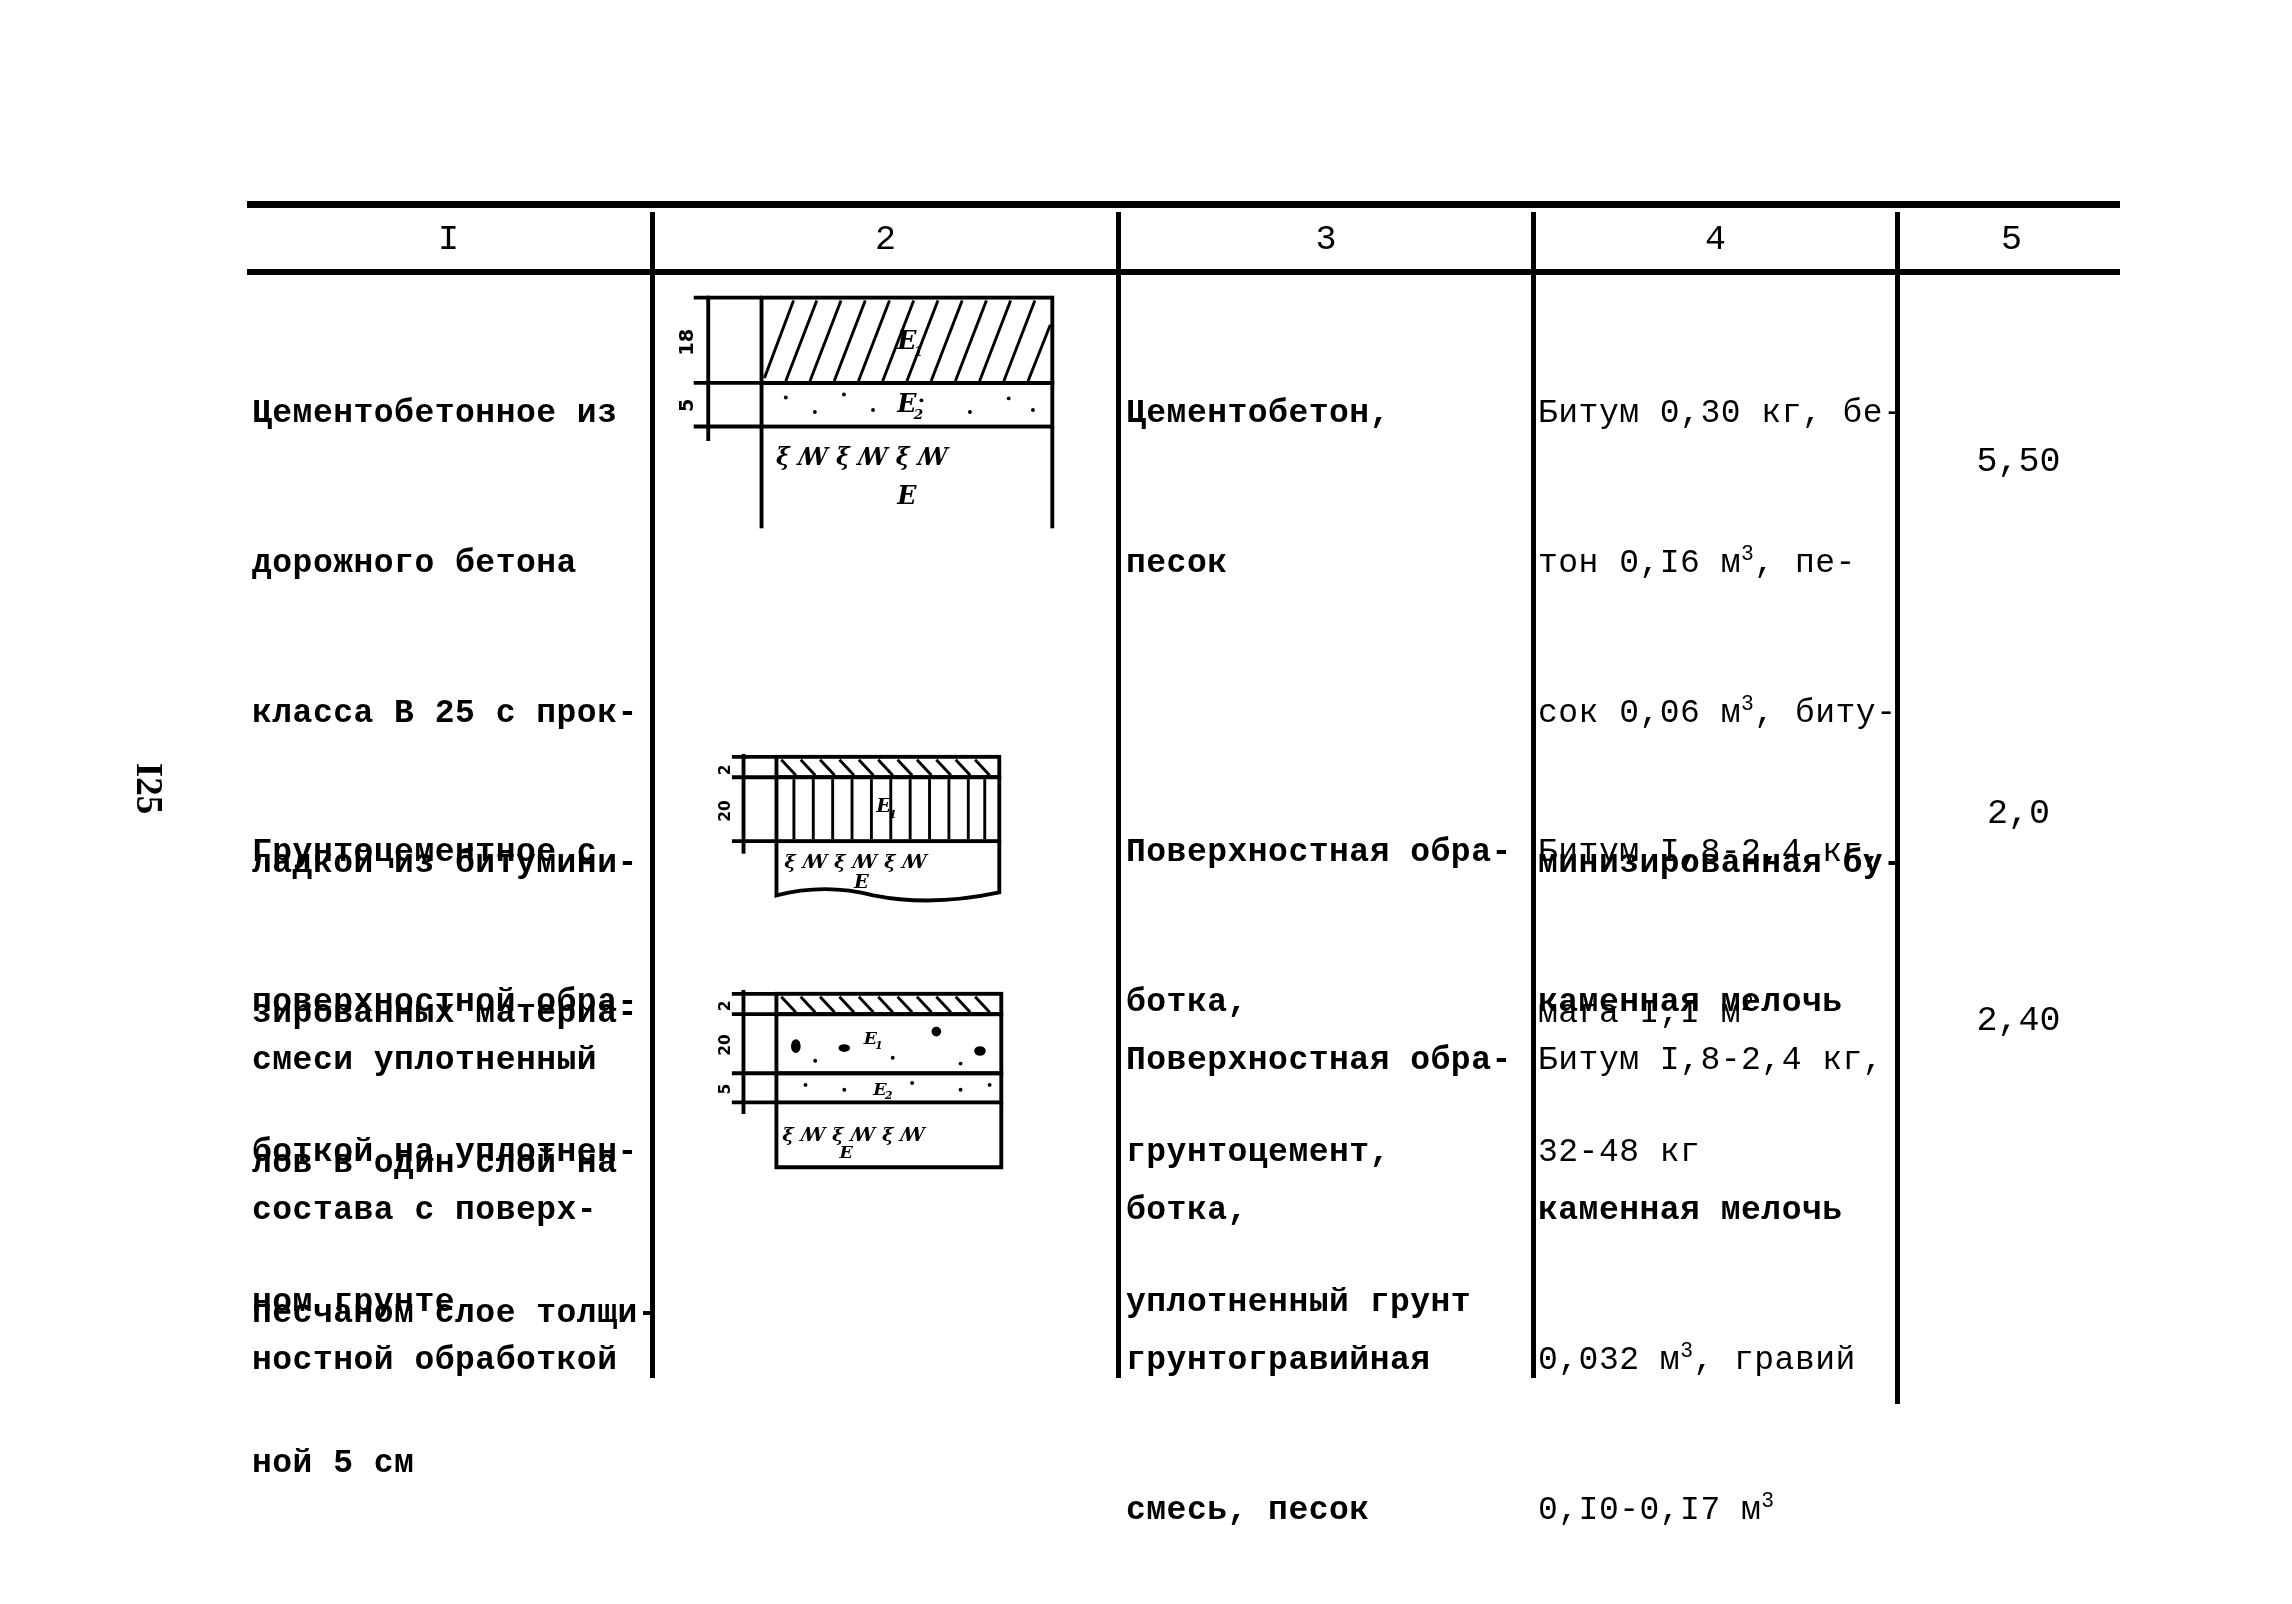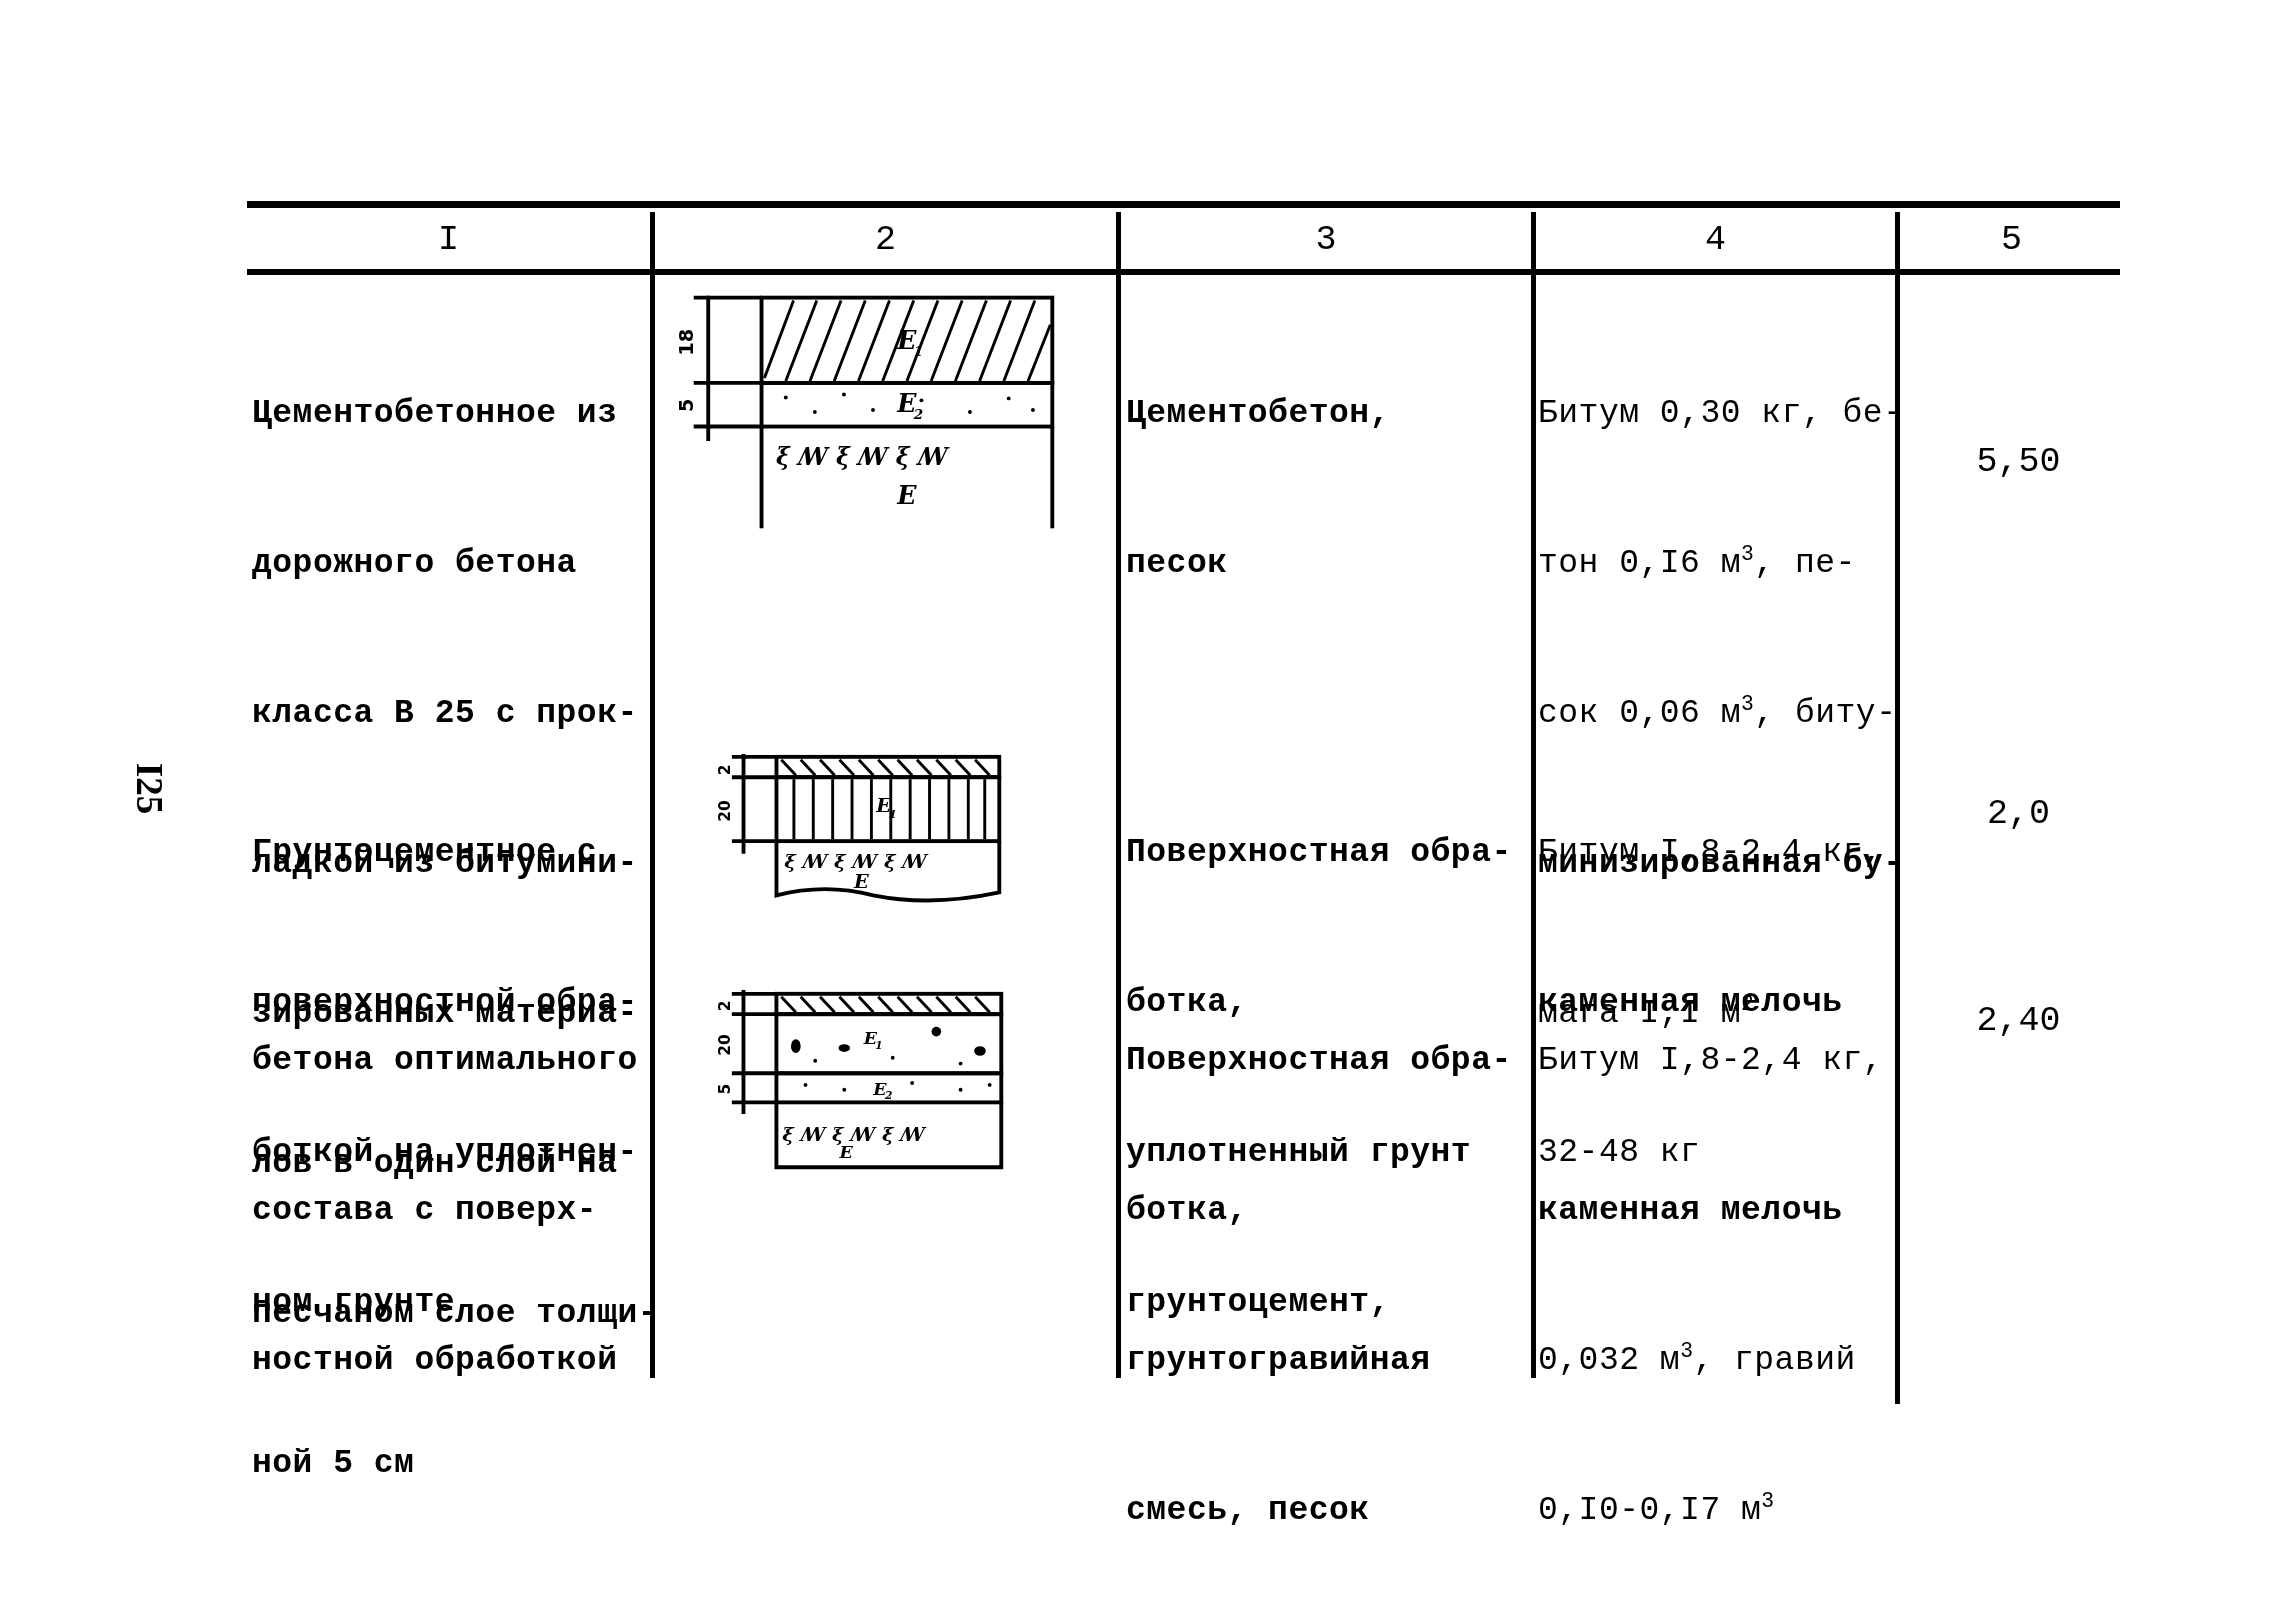--- a/index.html
+++ b/index.html
@@ -160,34 +160,34 @@
   </g>
   <g font-family="DejaVu Sans, sans-serif" font-weight="bold" font-size="16" fill="#000">
     <text transform="translate(12,24) rotate(-90)">2</text>
     <text transform="translate(12,72) rotate(-90)">20</text>
   </g>
 </svg>
 
 <div class="cell" style="left:1126px;top:728px;">
   <div>Поверхностная обра-</div>
   <div>ботка,</div>
+  <div>грунтоцемент,</div>
   <div>уплотненный грунт</div>
-  <div>грунтоцемент,</div>
 </div>
 
 <div class="cell light" style="left:1538px;top:728px;">
   <div><span>Битум I,8-2,4 кг,</span></div>
   <div style="font-weight:bold"><span>каменная мелочь</span></div>
   <div><span>32-48 кг</span></div>
 </div>
 
 <div class="num" style="top:794px;text-align:center;">2,0</div>
 
 <div class="cell" style="left:252px;top:936px;">
-  <div>бетона оптимального</div>
+  <div>смеси уплотненный</div>
   <div>состава с поверх-</div>
   <div>ностной обработкой</div>
 </div>
 
 <svg class="diagram" style="left:718px;top:988px;" width="301" height="189" viewBox="0 0 310 195">
   <g stroke="#000" stroke-width="4" fill="none">
     <line x1="26" y1="2" x2="26" y2="130"></line>
     <line x1="14" y1="6" x2="60" y2="6"></line>
     <line x1="14" y1="27" x2="60" y2="27"></line>
     <line x1="14" y1="88" x2="60" y2="88"></line>

